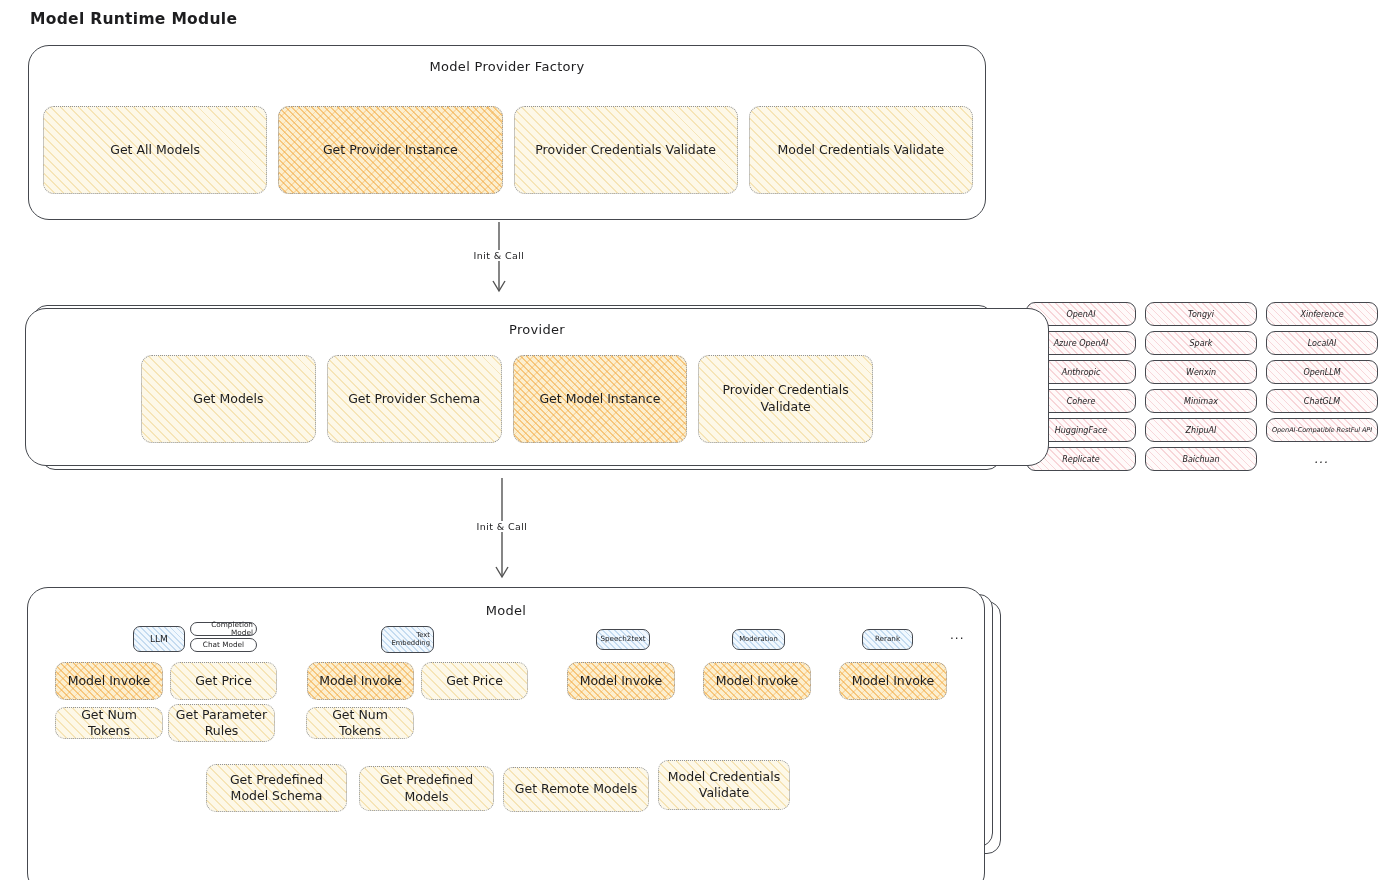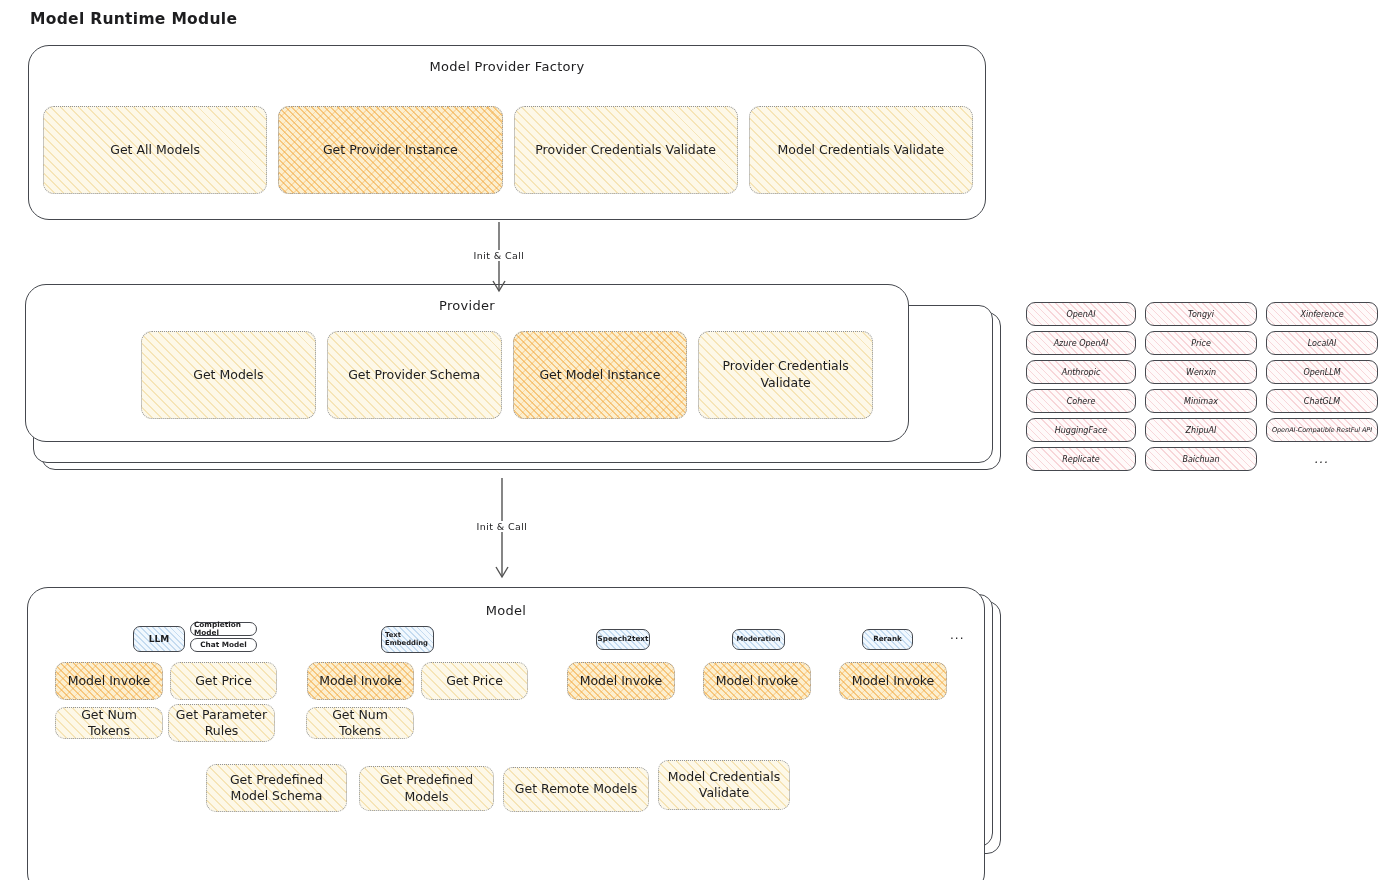--- a/index.html
+++ b/index.html
@@ -39,22 +39,22 @@
   .chip { border:1.3px solid var(--border-dark,#45484e); border-radius:9px;
           display:flex; align-items:center; justify-content:center; text-align:center;
           font-size:8px; white-space:nowrap; overflow:hidden;
           background:
             repeating-linear-gradient(45deg, var(--pink-line) 0px, var(--pink-line) 1.2px, transparent 1.2px, transparent 5px),
             var(--pink-base,#fffafa); }
   .chip.long { font-size:6.6px; letter-spacing:-0.1px; }
   .chip.plain { border:none; background:none; font-size:12px; letter-spacing:1px; }
 
   
-  .tag { position:absolute; display:flex; align-items:center; justify-content:center; text-align:left;
-         border:1.1px solid var(--border-dark,#45484e); border-radius:7px; line-height:1.15; padding:1px 3px;font-weight:bold; }
+  .tag { position:absolute; display:flex; align-items:center; justify-content:center; text-align:right;
+         border:1.1px solid var(--border-dark,#45484e); border-radius:7px; line-height:1.15; padding:1px 3px; }
   .tag.blue { background:
             repeating-linear-gradient(45deg, var(--blue-line) 0px, var(--blue-line) 1.1px, transparent 1.1px, transparent 4.2px),
             var(--blue-base,#f1f8fe); }
   .tag.white { background:#fff; }
   .mini-op { position:absolute; display:flex; align-items:center; justify-content:center; text-align:center;
              border:1.6px dotted var(--border-dotted,#8f9298); border-radius:10px;
              font-size:12.5px; line-height:1.3; padding:2px 6px;
              background:
                repeating-linear-gradient(45deg, var(--cream-line) 0px, var(--cream-line) 1.4px, transparent 1.4px, transparent 6.5px),
                var(--cream-base,#fdf8e8); }
@@ -82,36 +82,36 @@
   </div>
 
   <svg class="arrow" style="left:489px; top:222px;" width="20" height="74">
     <line x1="10" y1="0" x2="10" y2="68" stroke="#525252" stroke-width="1.4"></line>
     <polyline points="4,59 10,69 16,59" fill="none" stroke="#525252" stroke-width="1.4"></polyline>
   </svg>
   <div class="arrow-label" style="left:499px; top:250px;">Init &amp; Call</div>
 
   <div class="stack-layer" style="left:41px; top:312px; width:960px; height:158px;"></div>
   <div class="stack-layer" style="left:33px; top:305px; width:960px; height:158px;"></div>
-  <div class="section" style="left:25px; top:284px; width:884px; height:158px;">
+  <div class="section" style="left:25px; top:308px; width:1024px; height:158px;">
     <div class="section-title">Provider</div>
     <div class="ops-row row-ops" style="left:103px; top:46px; width:744px; height:88px;padding-left:12px;">
       <div class="op">Get Models</div>
       <div class="op">Get Provider Schema</div>
       <div class="op hl">Get Model Instance</div>
       <div class="op">Provider Credentials Validate</div>
     </div>
   </div>
 
   <div class="chips">
     <div class="chip">OpenAI</div>
     <div class="chip">Tongyi</div>
     <div class="chip">Xinference</div>
     <div class="chip">Azure OpenAI</div>
-    <div class="chip">Price</div>
+    <div class="chip">Spark</div>
     <div class="chip">LocalAI</div>
     <div class="chip">Anthropic</div>
     <div class="chip">Wenxin</div>
     <div class="chip">OpenLLM</div>
     <div class="chip">Cohere</div>
     <div class="chip">Minimax</div>
     <div class="chip">ChatGLM</div>
     <div class="chip">HuggingFace</div>
     <div class="chip">ZhipuAI</div>
     <div class="chip long">OpenAI-Compatible RestFul API</div>

